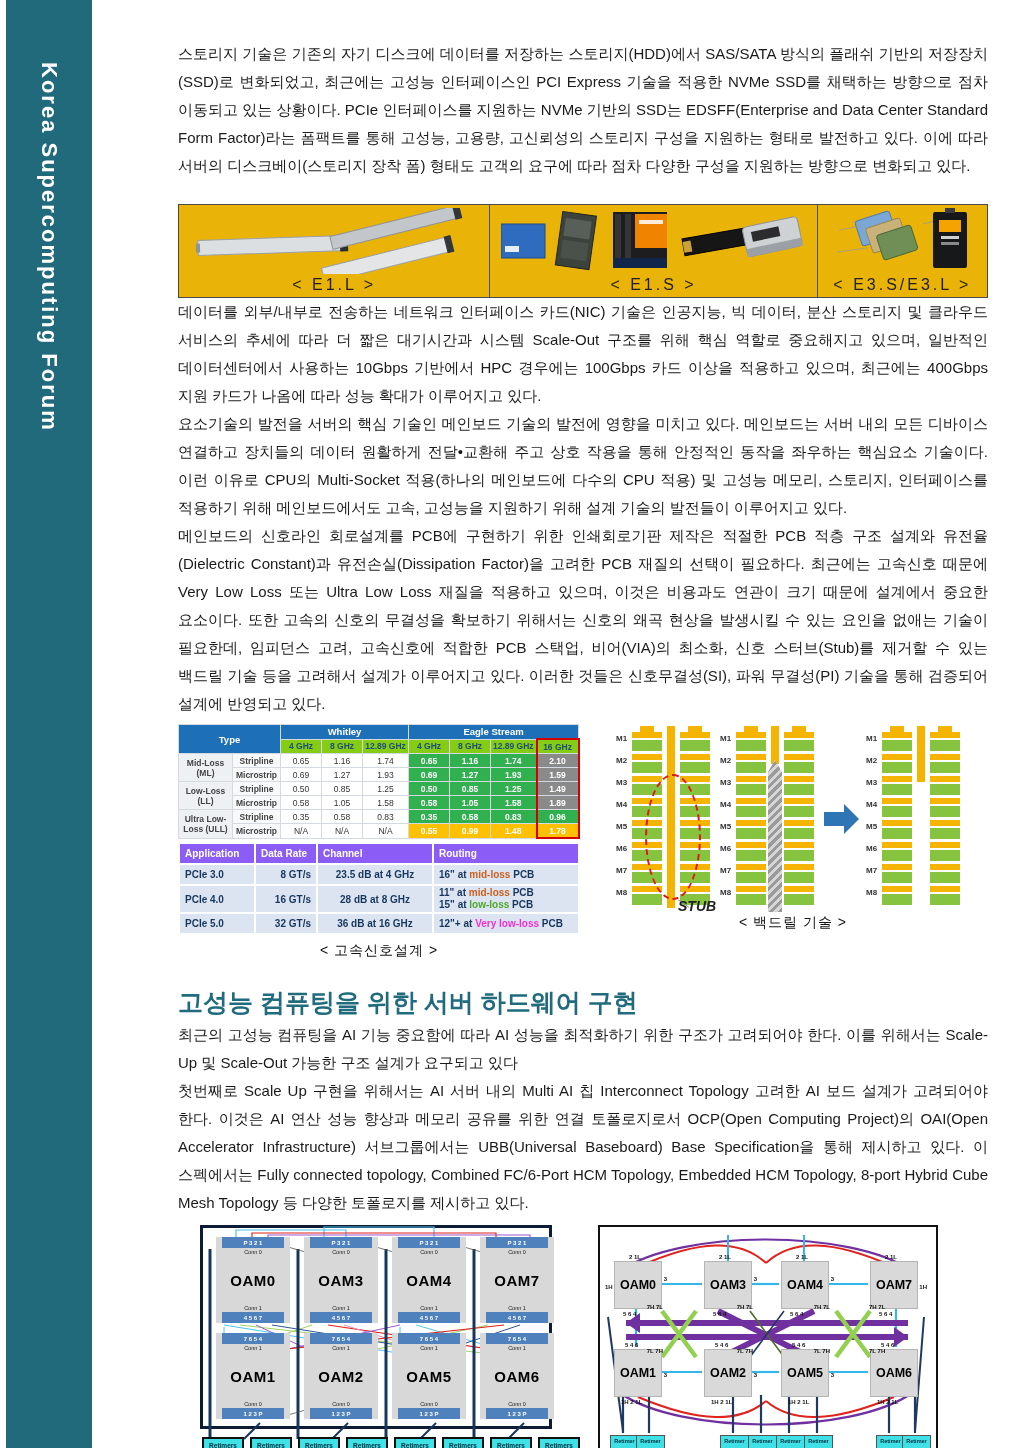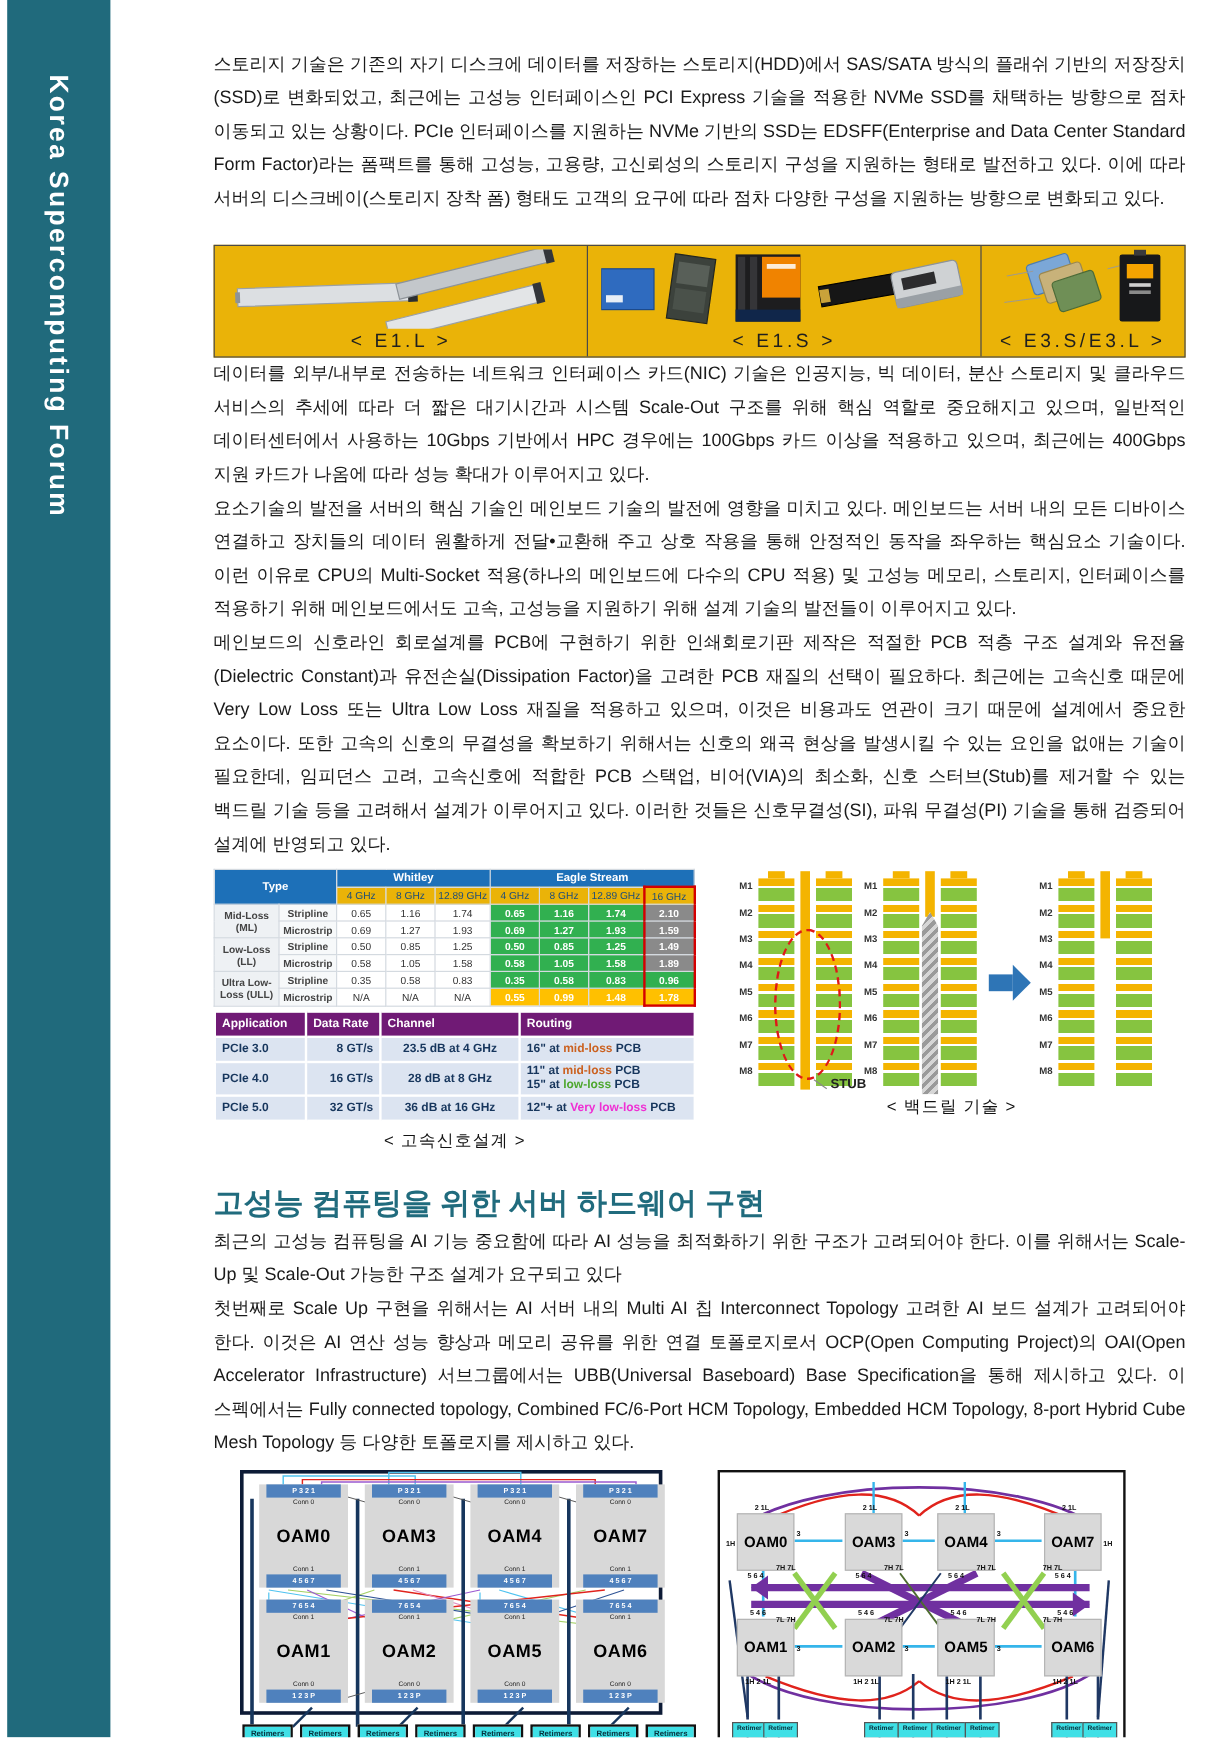--- a/index.html
+++ b/index.html
@@ -21,34 +21,34 @@
   .fig1-cell:last-child{border-right:none;}
   .c-e1l{width:38.5%;} .c-e1s{width:40.5%;} .c-e3{width:21%;}
   .fig1-art{flex:1;width:100%;display:flex;align-items:center;justify-content:center;}
   .fig-cap{font-size:16px;letter-spacing:3px;color:#1f1f1f;padding-bottom:3px;font-weight:500;white-space:nowrap;}
   
   .fig2{display:flex;margin-top:6px;gap:18px;}
   .fig2-left{width:402px;}
   table.loss{border-collapse:collapse;width:400px;font-size:8.5px;color:#333;table-layout:fixed;}
   table.loss td{border:1px solid #d4dae0;text-align:center;padding:0 1px;height:13px;}
   .hblue{background:#1d70b8;color:#fff;font-weight:bold;font-size:9.5px;}
-  tr.freq td{background:#eab308;color:#1f4e79;font-weight:normal;margin-left:12px;}
+  tr.freq td{background:#84cc16;color:#1f4e79;font-weight:bold;margin-left:12px;}
   td.grp{background:#eef1f4;font-weight:bold;color:#444;}
   td.line{background:#f7f9fa;color:#444;font-weight:bold;}
   td.wv{background:#fff;}
   td.g{background:#31b050;color:#fff;font-weight:bold;}
   td.gr{background:#8a8a8a;color:#fff;font-weight:bold;}
   td.or{background:#ffc000;color:#fff;font-weight:bold;}
   .red-l{border-left:2.5px solid #d40000 !important;}
   .red-r{border-right:2.5px solid #d40000 !important;}
   .red-t{border-top:2.5px solid #d40000 !important;}
   .red-b{border-bottom:2.5px solid #d40000 !important;}
   table.app{border-collapse:collapse;width:400px;margin-top:3px;font-size:10px;color:#17365d;font-weight:bold;table-layout:fixed;}
   table.app td{background:#dce4f1;border:2px solid #fff;padding:1px 5px;height:17px;text-align:left;}
-  tr.ah td{background:#701a75;color:#fff;}
+  tr.ah td{background:#8b5cf6;color:#fff;}
   .hl-mid{color:#cb6120;} .hl-low{color:#4ea72e;} .hl-ultra{color:#ef2fd3;}
   .routing .rl{line-height:12px;}
   .fig2-cap{text-align:center;font-size:14px;color:#111;margin-top:7px;letter-spacing:1px;}
   .fig2-right{flex:1;display:flex;flex-direction:column;align-items:center;}
   .stacks{display:flex;align-items:flex-start;margin-top:2px;}
   .stackwrap{display:flex;margin-right:10px;}
   .mcol{width:16px;font-size:8px;font-weight:bold;color:#333;padding-top:2px;}
   .mcol div{height:22px;line-height:22px;}
   .stack{position:relative;width:78px;height:184px;}
   .scol{position:absolute;top:6px;height:176px;width:30px;
@@ -56,21 +56,21 @@
   .scol.l{left:0;} .scol.r{right:0;}
   .pad{position:absolute;top:0;width:14px;height:6px;background:#f4b400;}
   .pad.l{left:8px;} .pad.r{right:8px;}
   .via{position:absolute;left:35px;width:8px;top:0;background:#f4b400;}
   .via1{height:182px;} .via2{height:38px;} .via3{height:56px;}
   .drill{position:absolute;left:32px;width:14px;top:34px;height:152px;
         background:repeating-linear-gradient(135deg,#9a9a9a 0 3px,#d6d6d6 3px 6px);
         clip-path:polygon(50% 0,100% 12px,100% 100%,0 100%,0 12px);}
   .ellipse{position:absolute;left:13px;top:48px;width:52px;height:122px;border:2.5px dashed #e01818;border-radius:50%;}
   .stubline{position:absolute;left:48px;top:168px;width:13px;height:10px;border-bottom:1.5px solid #888;transform:rotate(35deg);}
-  .stub{position:absolute;left:60px;top:172px;font-size:11px;font-weight:bold;color:#222;white-space:nowrap;}
+  .stub{position:absolute;left:46px;top:172px;font-size:14px;font-weight:bold;color:#222;white-space:nowrap;font-style:italic;}
   .bd-arrow{position:relative;width:36px;height:30px;margin:78px 6px 0 0;}
   .bd-arrow .shaft{position:absolute;left:0;top:8px;width:20px;height:14px;background:#2e75b6;}
   .bd-arrow .head{position:absolute;left:20px;top:0;width:0;height:0;
         border-left:15px solid #2e75b6;border-top:15px solid transparent;border-bottom:15px solid transparent;}
   .bd-cap{text-align:center;font-size:14px;color:#111;margin-top:4px;letter-spacing:1px;}
   
   h2.section{margin:26px 0 0;font-size:25px;color:#206b7d;font-weight:bold;}
   .p5{margin-top:2px;}
   
   .fig3{display:flex;margin-top:8px;gap:40px;padding-left:22px;}

